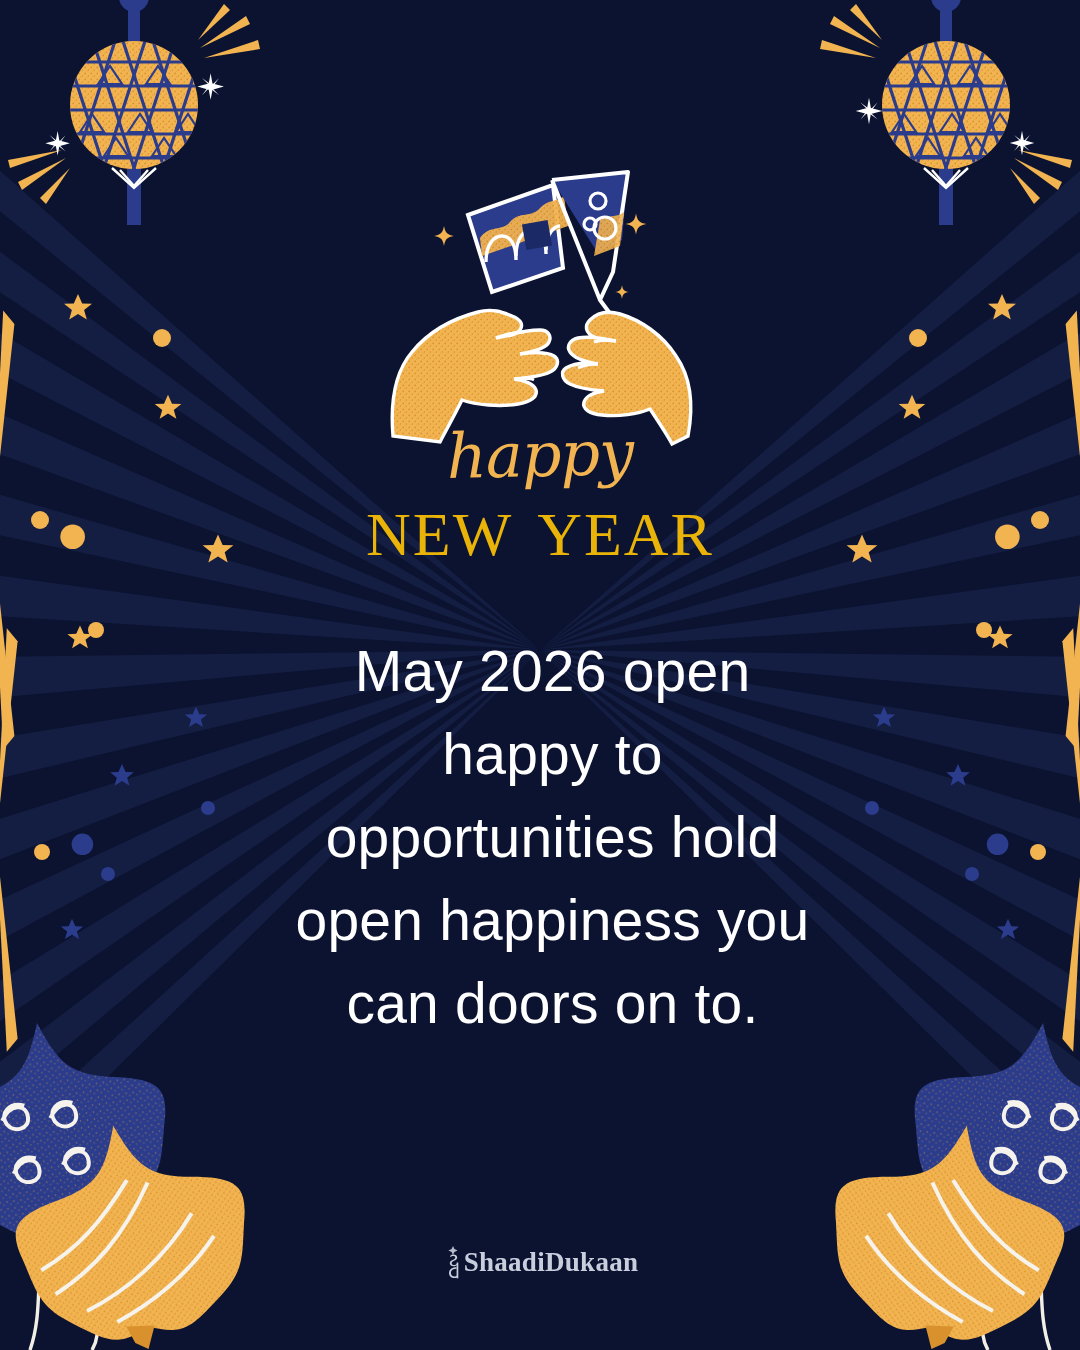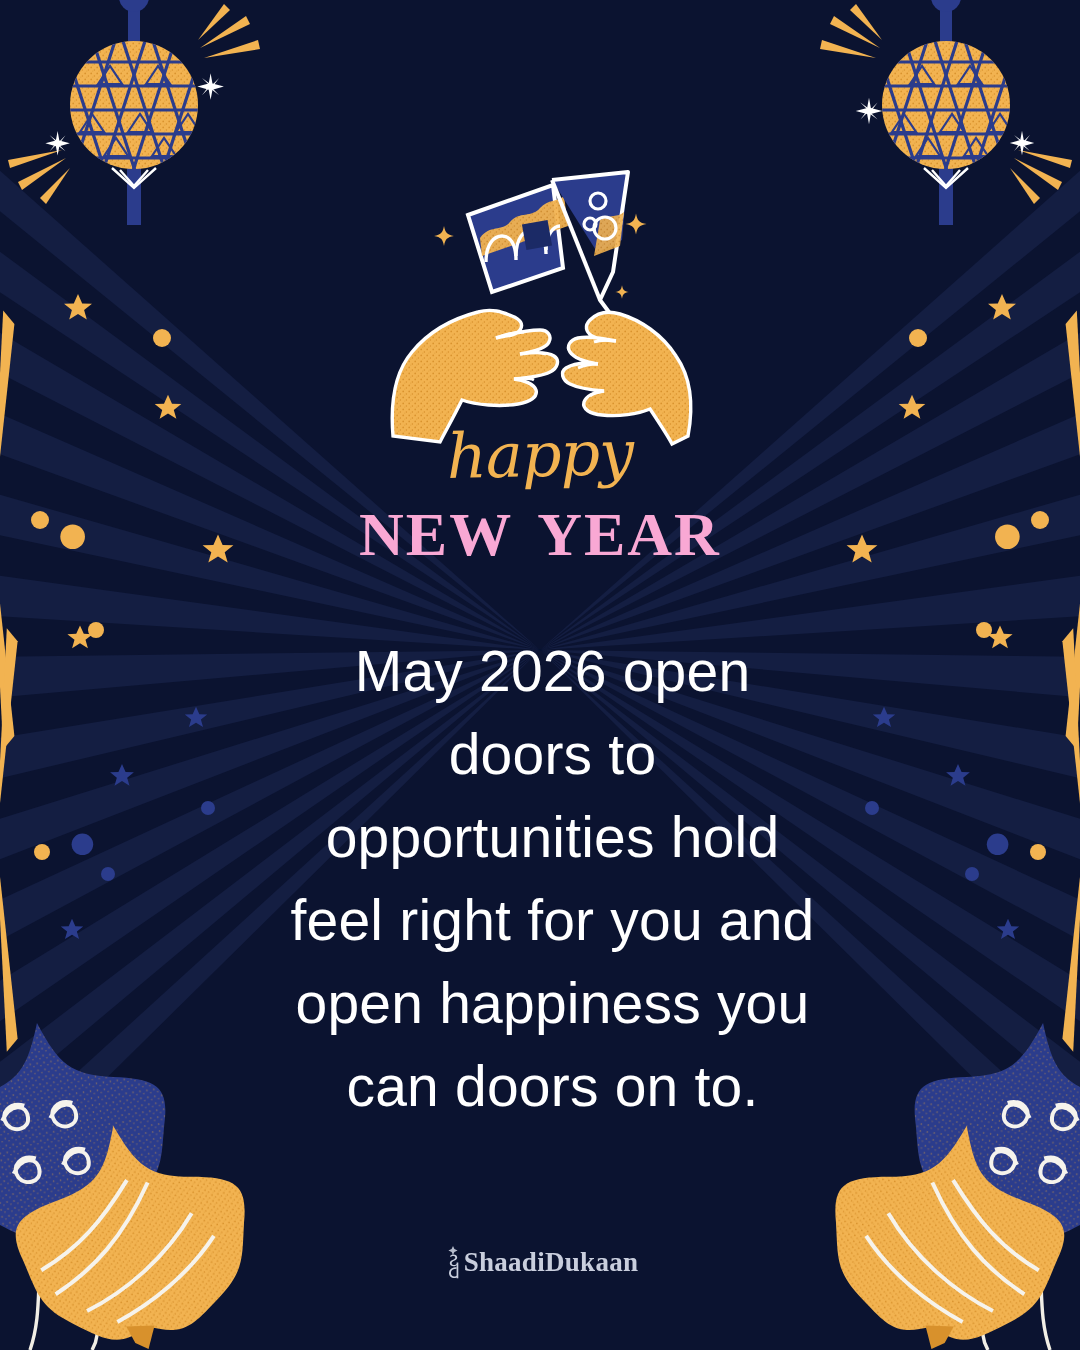--- a/index.html
+++ b/index.html
@@ -24,25 +24,25 @@
     font-size:62px;
     line-height:62px;
     letter-spacing:-1px;
     color:#F2B351;
     transform:rotate(-1.2deg);
   }
   .t-newyear{
     display:block;
     margin-top:-6px;
     font-family:"Liberation Serif","DejaVu Serif",serif;
-    font-weight:700;
+    font-weight:400;
     font-size:88px;
     line-height:92px;
     letter-spacing:2px;
-    color:#f9a8d4;
+    color:#eab308;
     font-variant:small-caps;
     text-transform:lowercase;
   }
 
   #message{top:630px;}
   .msg-line{
     display:block;
     font-family:"Liberation Sans",sans-serif;
     font-weight:400;
     font-size:57px;
@@ -461,23 +461,22 @@
     </g>
   </svg>
 
   <div id="title-block" class="textwrap">
     <span class="t-happy">happy</span>
     <span class="t-newyear">New Year</span>
   </div>
 
   <div id="message" class="textwrap">
     <span class="msg-line">May 2026 open</span>
-    <span class="msg-line">doors to</span>
+    <span class="msg-line">happy to</span>
     <span class="msg-line">opportunities hold</span>
-    <span class="msg-line">feel right for you and</span>
     <span class="msg-line">open happiness you</span>
     <span class="msg-line">can doors on to.</span>
   </div>
 
   <div id="brand">
     <svg class="brand-mark" width="22" height="34" viewBox="0 0 22 34">
       <g fill="#C9CEDD">
         <path d="M11,1 l1.4,3.1 L15.6,5.5 l-3.2,1.4 L11,10 L9.6,6.9 L6.4,5.5 L9.6,4.1 Z" opacity=".9"></path>
         <path d="M11.3,9.5 c2.4,0 3.9,1.3 3.9,3 c0,1.5 -1,2.4 -2.6,3.1 c-1.8,.8 -2.9,1.4 -2.9,2.6
                  c0,1 .9,1.8 2.3,1.8 c1.2,0 2.1,-.5 2.6,-1.1 l.7,.9 c-.8,.9 -2,1.5 -3.5,1.5

